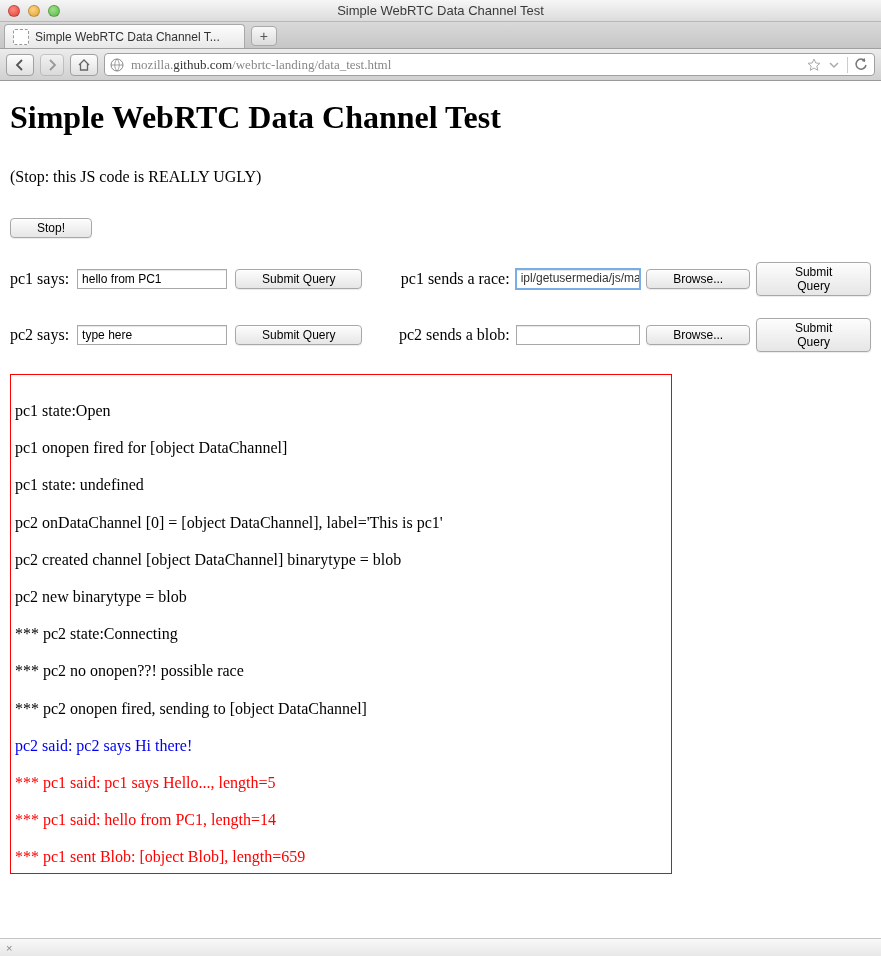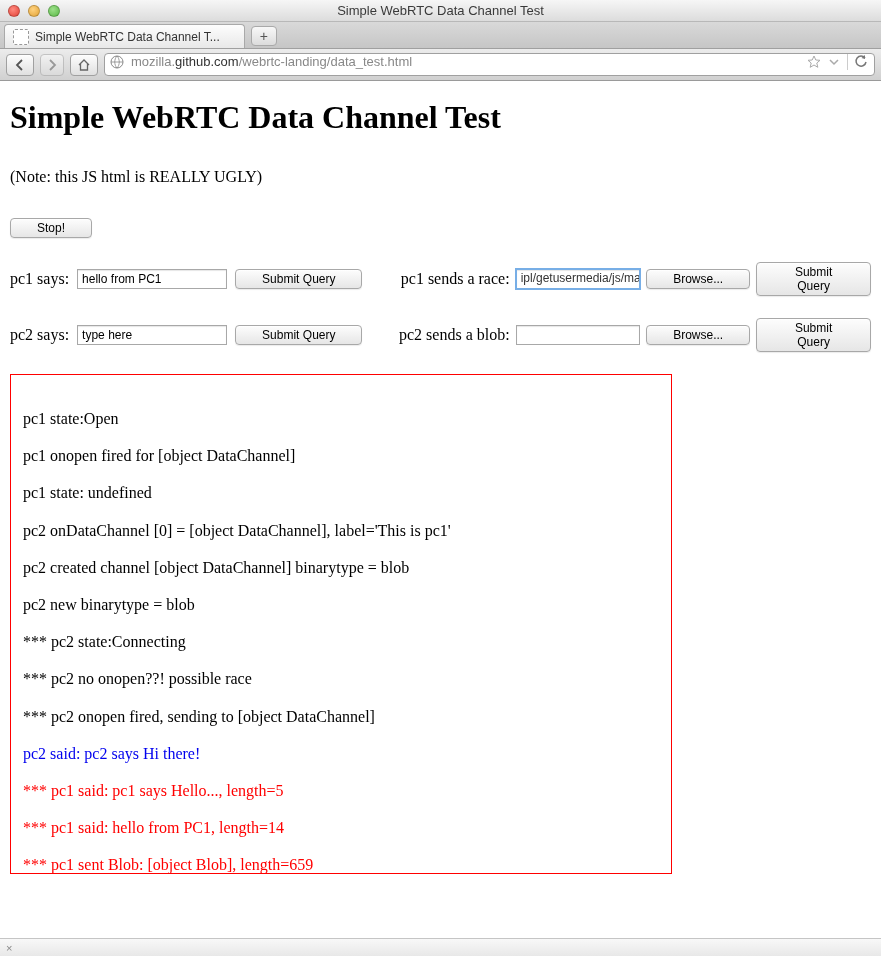--- a/index.html
+++ b/index.html
@@ -120,23 +120,23 @@
     .nav-fwd { width: 24px; opacity: 0.5; }
     .nav-home { width: 28px; }
     .nav-arrow-svg { width: 12px; height: 12px; }
     .urlbar {
       flex: 1;
       height: 23px;
       background: #fff;
       border: 1px solid #a0a0a0;
       border-radius: 4px;
       display: flex;
-      align-items: flex-start;
+      align-items: center;
       padding: 0 4px;
-      font-family: Liberation Sans, sans-serif;
+      font-family: Liberation Serif, serif;
       font-size: 13px;
     }
     .urlbar-globe {
       width: 16px;
       height: 16px;
       margin-right: 6px;
       display: flex;
       align-items: center;
       justify-content: center;
     }
@@ -217,21 +217,21 @@
     .file-input.focused {
       outline: 2px solid #77aee6;
       outline-offset: -1px;
     }
     
     .log-box {
       border: 1px solid red;
       width: 662px;
       height: 500px;
       overflow-y: scroll;
-      padding: 8px;
+      padding: 0;
       margin-top: 12px;
       position: relative;
     }
     .log-inner {
       padding: 0 4px;
     }
     .log-line {
       margin: 18px 0;
       font-size: 16px;
       line-height: 1.2;
@@ -325,21 +325,21 @@
       <svg class="urlbar-icon" viewBox="0 0 14 14">
           <path d="M11 3 A5 5 0 1 0 12 7" fill="none" stroke="#777" stroke-width="1.5"></path>
           <path d="M11 0 L11 4 L7.5 3" fill="#777"></path>
         </svg>
     </div>
   </div>
 </div>
 
 <div class="page">
   <h1>Simple WebRTC Data Channel Test</h1>
-  <p class="note">(Note: this JS html is REALLY UGLY)</p>
+  <p class="note">(Stop: this JS code is REALLY UGLY)</p>
 
   <div class="stop-row">
     <button class="btn">Stop!</button>
   </div>
 
   <div id="form-rows">
       <div class="form-row">
         <div class="form-cell-left">
           <span class="label">pc1 says:</span>
           <input class="text-input" value="hello from PC1" style="">

